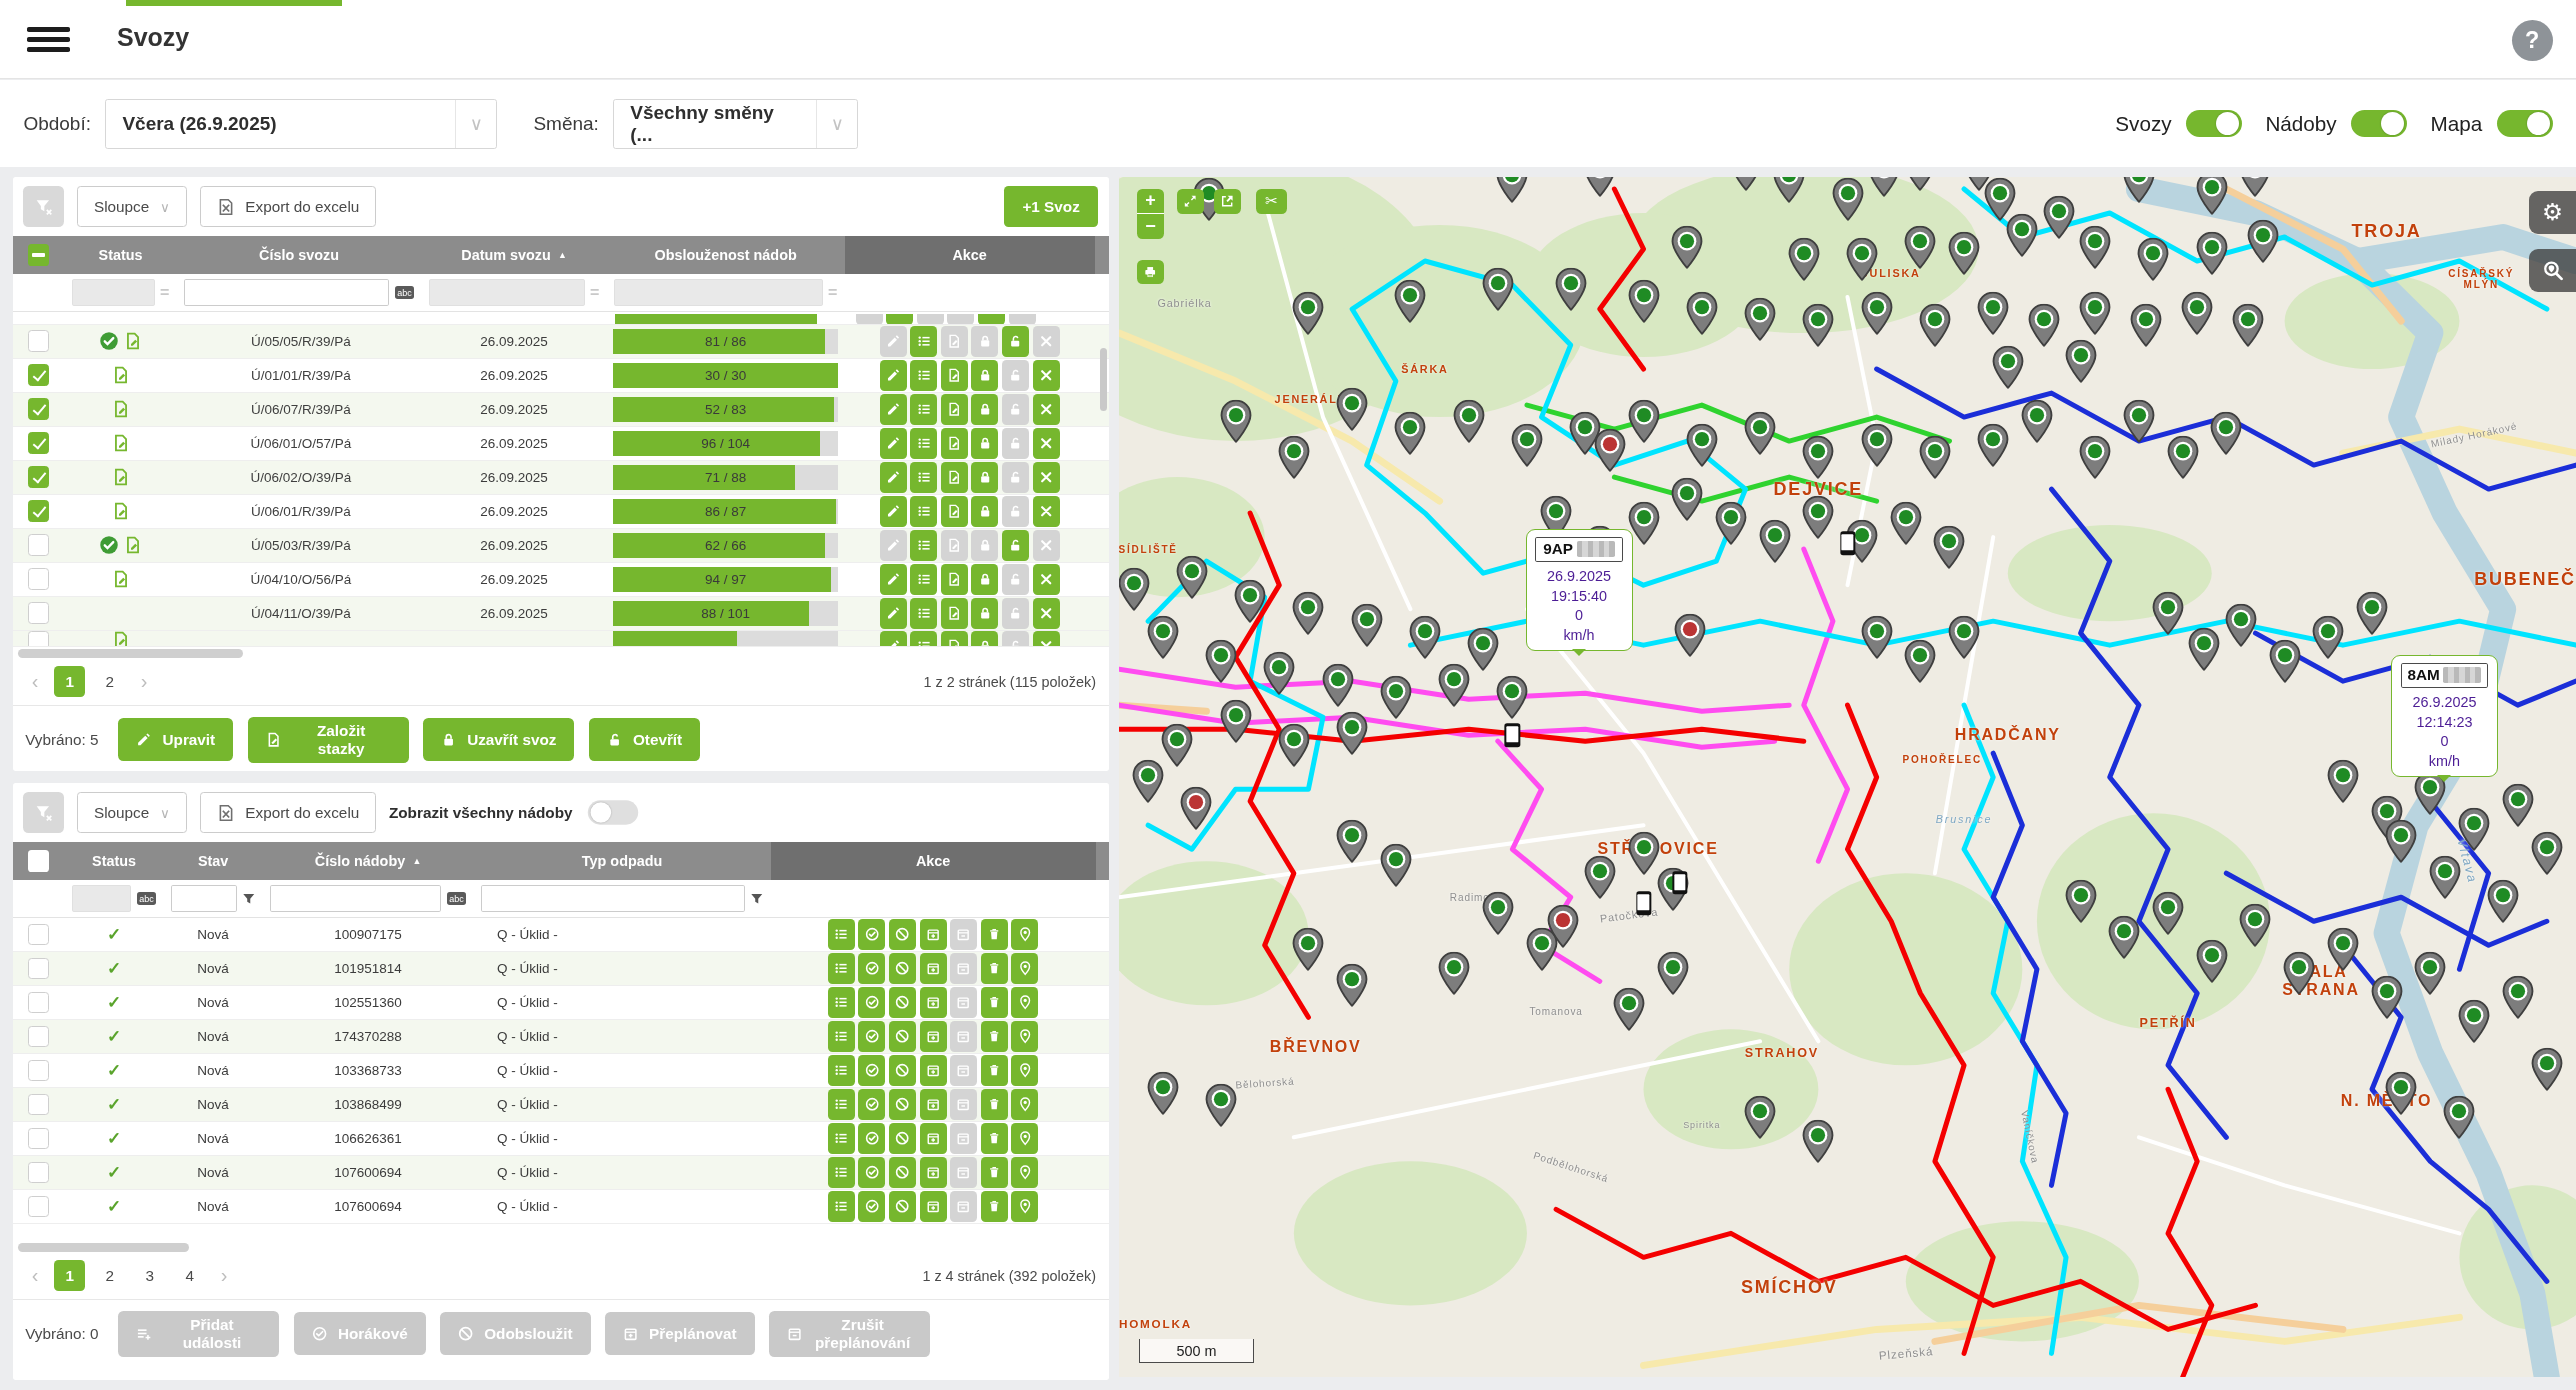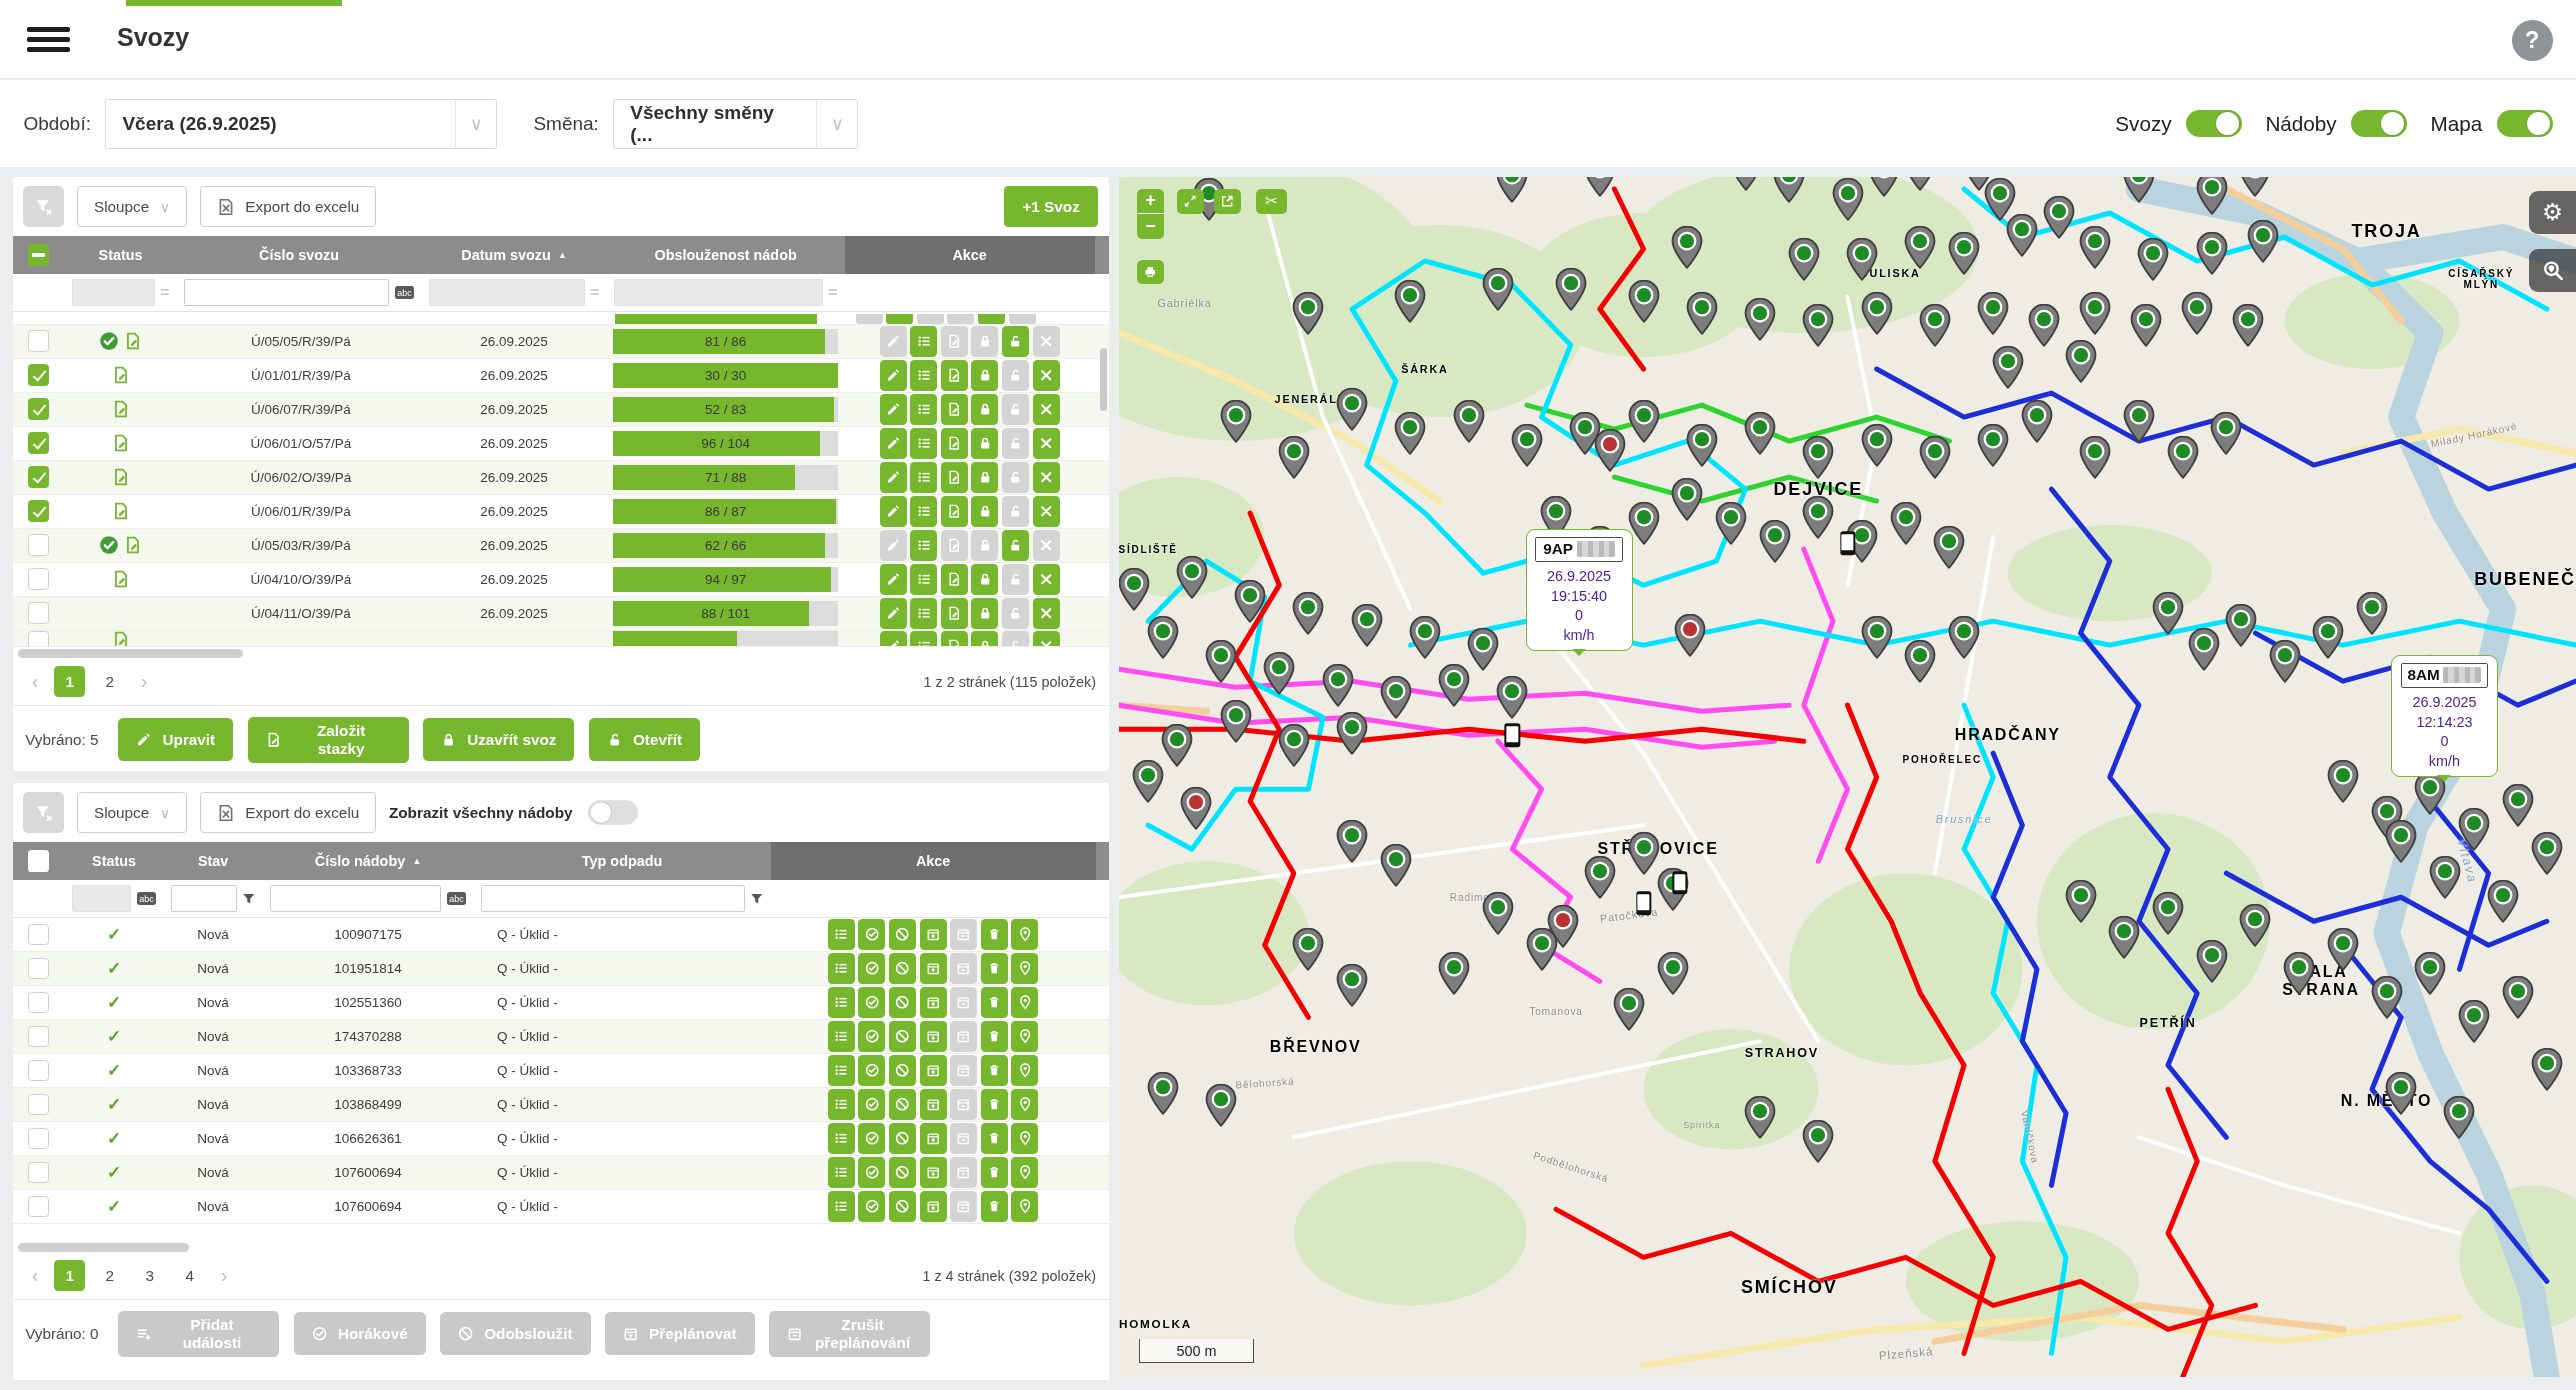--- a/index.html
+++ b/index.html
@@ -101,21 +101,21 @@
   .selbar { height:68px; display:flex; align-items:center; gap:14.4px; padding:0 12.6px; }
   .sel-label { font-size:15.3px; color:#4a4a4a; margin-right:5.4px; }
   .selbtn { min-height:43px; border:none; border-radius:5.4px; background:#76b72e; color:#fff; font-weight:bold;
     font-size:15.3px; display:flex; align-items:center; gap:10.8px; padding:5.4px 18px; cursor:pointer;
     font-family:"Liberation Sans",sans-serif; text-align:center; line-height:1.15; }
   .selbtn.dis { background:#c9c9c9; cursor:default; }
 
   
   #map { position:absolute; left:1119px; top:177px; right:0; bottom:12.6px; background:#efece3; overflow:hidden; z-index:5; }
   #map svg.base { position:absolute; inset:0; width:100%; height:100%; }
-  .mlabel { position:absolute; transform:translate(-50%,-50%); color:#000000; font-weight:bold;
+  .mlabel { position:absolute; transform:translate(-50%,-50%); color:#c2410c; font-weight:bold;
     letter-spacing:1.8px; white-space:pre; text-align:center; text-shadow:0 0 2.7px #fff; z-index:6; }
   .mlabel.street { color:#8f8f8f; font-weight:normal; letter-spacing:0.9px; }
   .mlabel.water { color:#7fa8c4; font-style:italic; font-weight:normal; letter-spacing:1.8px; }
   .pin { position:absolute; width:32px; height:43px; transform:translate(-50%,-96%); z-index:8; cursor:pointer; }
   .device { position:absolute; width:15.3px; height:23.4px; background:#111; border-radius:2.7px;
     transform:translate(-50%,-50%); z-index:9; }
   .device::after { content:""; position:absolute; left:1.8px; top:2.7px; right:1.8px; bottom:4.5px; background:#fff; border-radius:0.9px; }
   .mtooltip { position:absolute; width:107px; background:#fff; border:1.8px solid #76b72e; border-radius:9px;
     z-index:12; padding:7.2px 5.4px 5.4px; text-align:center; }
   .mtooltip::after { content:""; position:absolute; left:50%; bottom:-12.6px; transform:translateX(-50%);
@@ -793,21 +793,21 @@
           <div class="rcheck"></div>
         </div>
         <div class="ccell">
           <span class="icon st-edit">
             <svg width="18" height="18" viewBox="0 0 16 16" fill="currentColor">
               <path d="M3.5 1.5h6l3 3v10h-9z" fill="none" stroke="currentColor" stroke-width="1.6"></path>
               <path d="M6.2 10.6l3.8-3.8 1.6 1.6-3.8 3.8H6.2v-1.6z"></path>
             </svg>
           </span>
         </div>
-        <div class="ccell cellnum">Ú/04/10/O/39/Pá</div>
+        <div class="ccell cellnum">Ú/04/10/O/56/Pá</div>
         <div class="ccell">26.09.2025</div>
         <div class="ccell">
           <div class="bar">
             <div class="fill" style="width: 97%;"></div>
             <div class="lbl">94 / 97</div>
           </div>
         </div>
         <div class="ccell acts">
           <div class="abtn g">
             <span class="icon">

